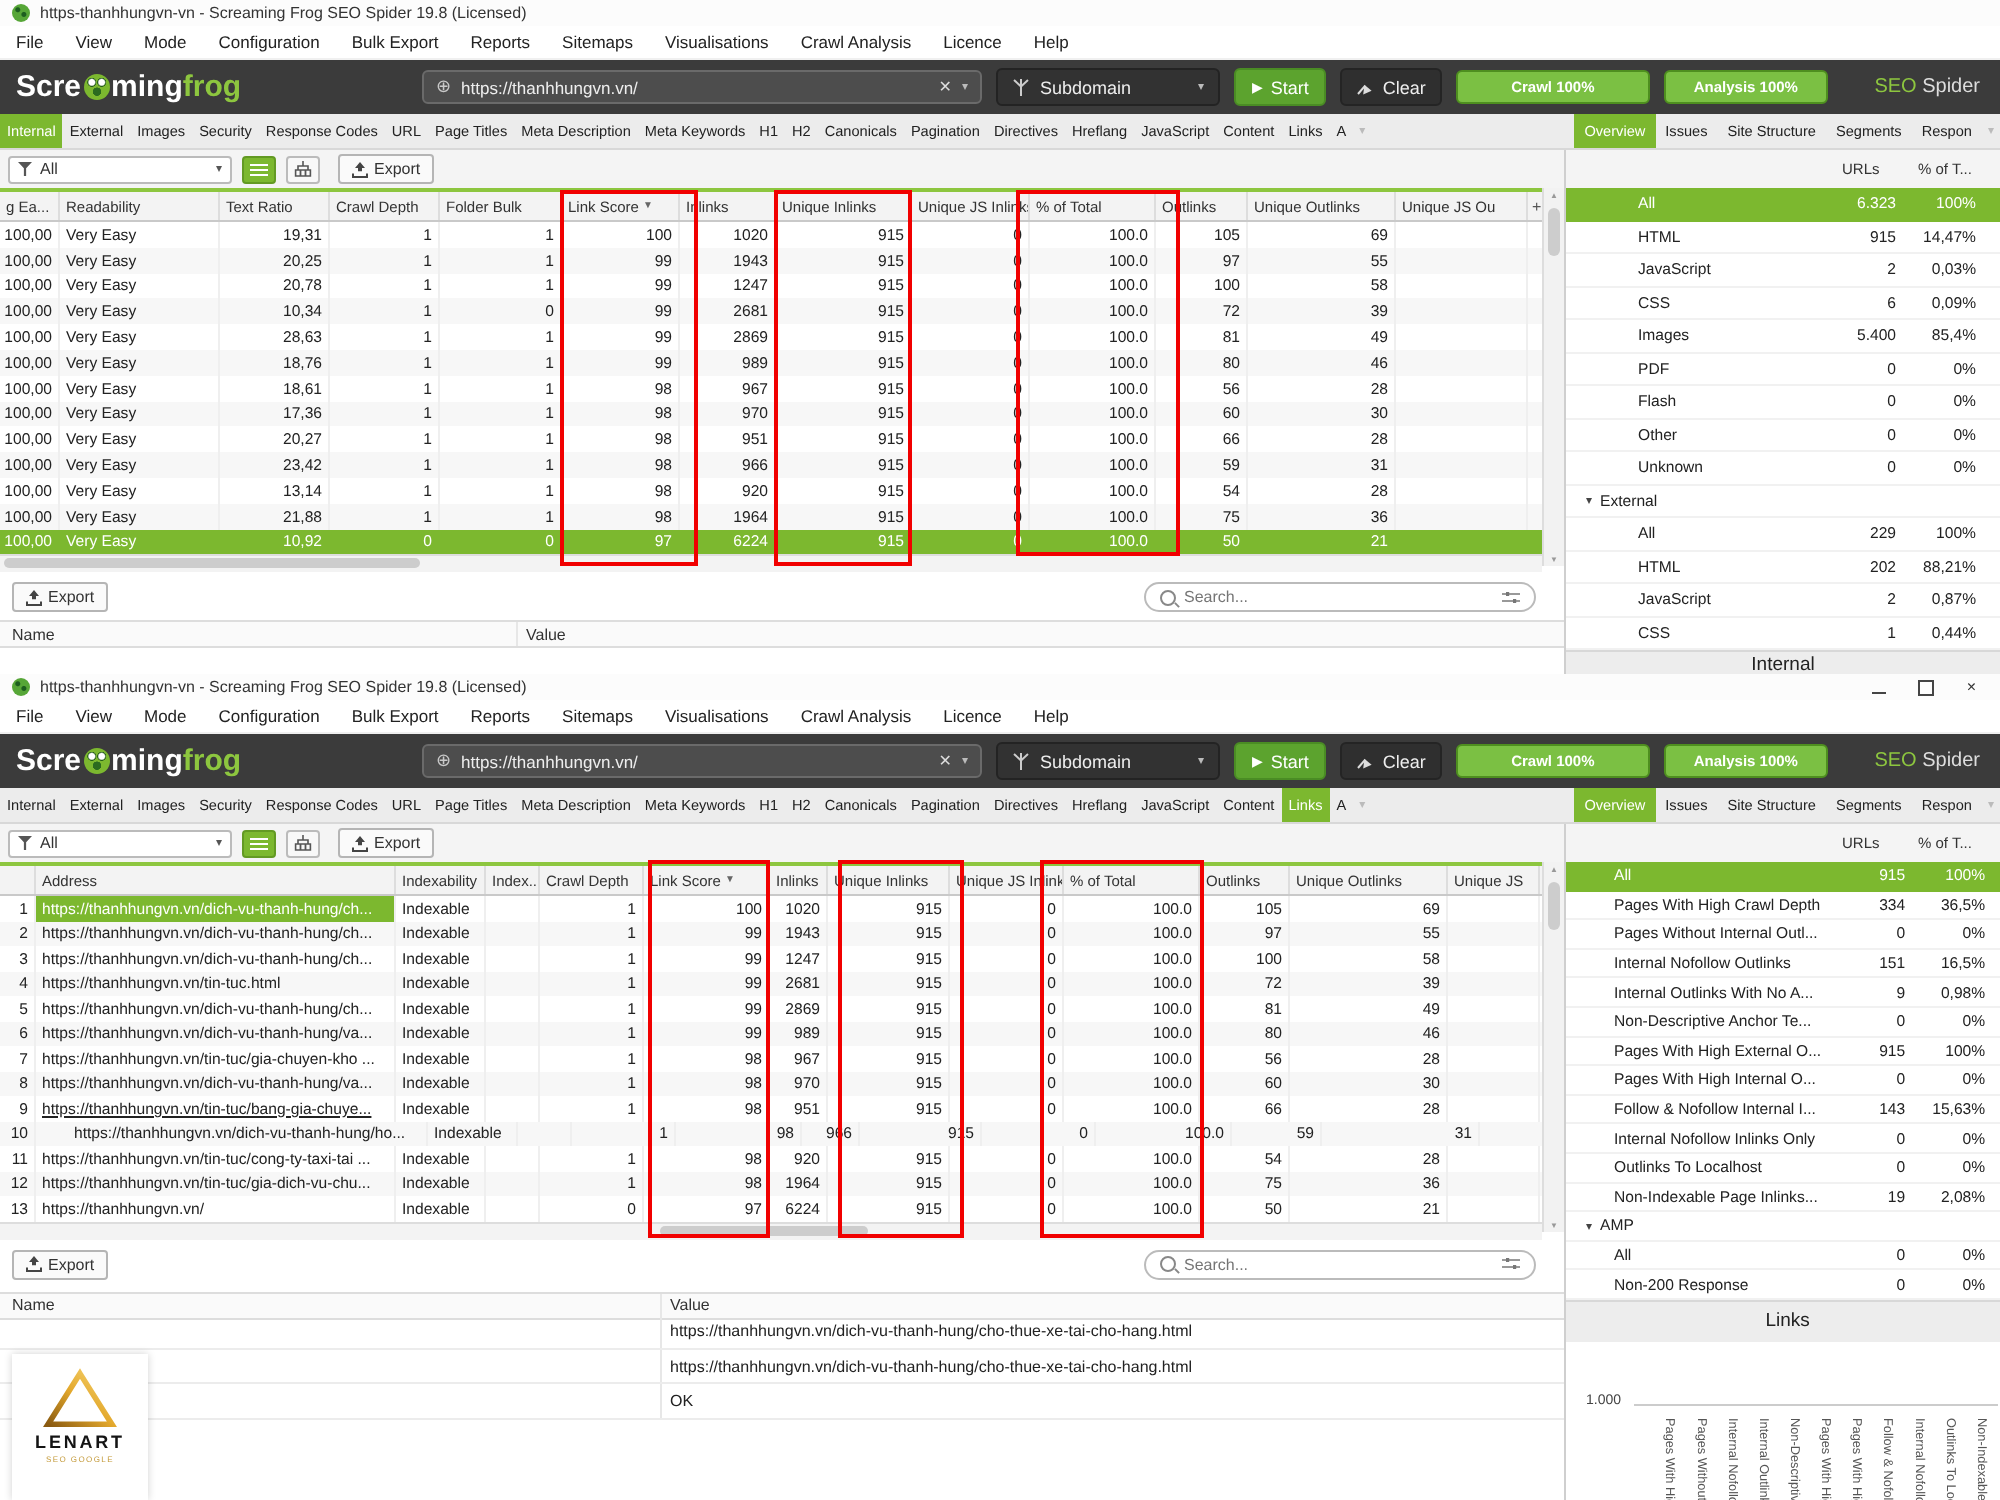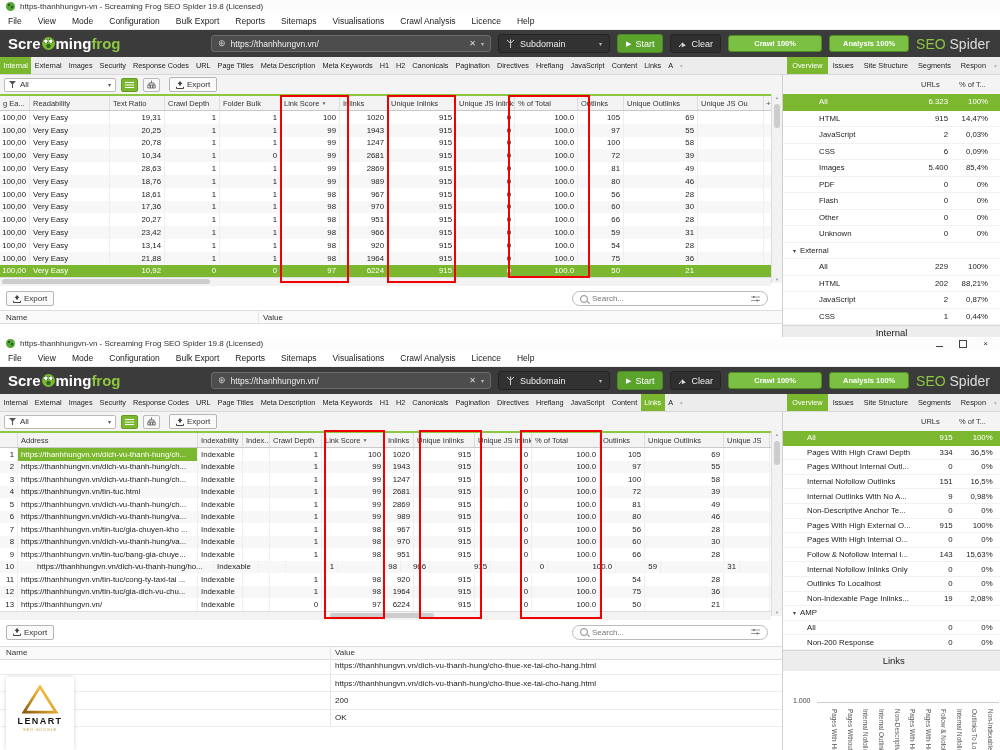--- a/index.html
+++ b/index.html
@@ -41,21 +41,21 @@
     display:flex;align-items:center;gap:5px;padding:0 7px;color:#eee;font-size:9px;box-sizing:border-box}
   .modebox .caret{margin-left:auto}
   .btn-start{height:19px;background:#5ca32e;border:1px solid #4a8c24;border-radius:3px;color:#fff;font-size:9px;
     display:flex;align-items:center;gap:4px;padding:0 8px;box-sizing:border-box}
   .play{font-size:7px;color:#fff}
   .btn-clearx{height:19px;background:#2f2f2f;border:1px solid #242424;border-radius:3px;color:#eee;font-size:9px;
     display:flex;align-items:center;gap:4px;padding:0 7px;box-sizing:border-box}
   .pill{height:17px;border:1px solid #4e8f1f;background:#7bc043;border-radius:3px;color:#fff;font-size:7.5px;font-weight:bold;
     display:flex;align-items:center;justify-content:center;box-sizing:border-box}
   .pill.crawl{width:97px}.pill.analysis{width:82px}
-  .brand{margin-left:auto;font-size:14px;color:#ddd;padding-right:2px;white-space:nowrap}
+  .brand{margin-left:auto;font-size:10px;color:#ddd;padding-right:2px;white-space:nowrap}
   .brand .green{color:#8dc63f}
 
   
   .tabsrow{height:17px;background:#ececec;display:flex;align-items:stretch;font-size:7.3px;color:#222;border-bottom:1px solid #d8d8d8}
   .tab{display:flex;align-items:center;padding:0 3.5px;white-space:nowrap}
   .tab.active{background:#7cb82f;color:#fff}
   .tab-caret-box{display:flex;align-items:center;padding:0 3px}
   .right-tabs{margin-left:auto;display:flex}
   .right-tabs .tab{padding:0 5px}
 
@@ -970,21 +970,21 @@
             <div class="td r" style="width: 29px; flex: 0 0 29px;">970</div>
             <div class="td r" style="width: 61px; flex: 0 0 61px;">915</div>
             <div class="td r" style="width: 57px; flex: 0 0 57px;">0</div>
             <div class="td r" style="width: 68px; flex: 0 0 68px;">100.0</div>
             <div class="td r" style="width: 45px; flex: 0 0 45px;">60</div>
             <div class="td r" style="width: 79px; flex: 0 0 79px;">30</div>
             <div class="td r" style="width: 46px; flex: 0 0 46px;"></div>
           </div>
           <div class="trow">
             <div class="td r" style="width: 18px; flex: 0 0 18px;">9</div>
-            <div class="td l" style="width: 180px; flex: 0 0 180px;">https://thanhhungvn.vn/tin-tuc/bang-gia-chuye...</div>
+            <div class="td l" style="width: 180px; flex: 0 0 180px; text-decoration: underline;">https://thanhhungvn.vn/tin-tuc/bang-gia-chuye...</div>
             <div class="td l" style="width: 45px; flex: 0 0 45px;">Indexable</div>
             <div class="td l" style="width: 27px; flex: 0 0 27px;"></div>
             <div class="td r" style="width: 52px; flex: 0 0 52px;">1</div>
             <div class="td r" style="width: 63px; flex: 0 0 63px;">98</div>
             <div class="td r" style="width: 29px; flex: 0 0 29px;">951</div>
             <div class="td r" style="width: 61px; flex: 0 0 61px;">915</div>
             <div class="td r" style="width: 57px; flex: 0 0 57px;">0</div>
             <div class="td r" style="width: 68px; flex: 0 0 68px;">100.0</div>
             <div class="td r" style="width: 45px; flex: 0 0 45px;">66</div>
             <div class="td r" style="width: 79px; flex: 0 0 79px;">28</div>
@@ -1085,24 +1085,20 @@
             <div class="nv-value">Value</div>
           </div>
           <div class="nvrows">
             <div class="nvrow">
               <div class="nv-name"></div>
               <div class="nv-value">https://thanhhungvn.vn/dich-vu-thanh-hung/cho-thue-xe-tai-cho-hang.html</div>
             </div>
             <div class="nvrow">
               <div class="nv-name"></div>
               <div class="nv-value">https://thanhhungvn.vn/dich-vu-thanh-hung/cho-thue-xe-tai-cho-hang.html</div>
-            </div>
-            <div class="nvrow">
-              <div class="nv-name"></div>
-              <div class="nv-value">200</div>
             </div>
             <div class="nvrow">
               <div class="nv-name"></div>
               <div class="nv-value">OK</div>
             </div>
           </div>
         </div>
       </div>
       <div class="sidebar">
         <div class="sbheader">

